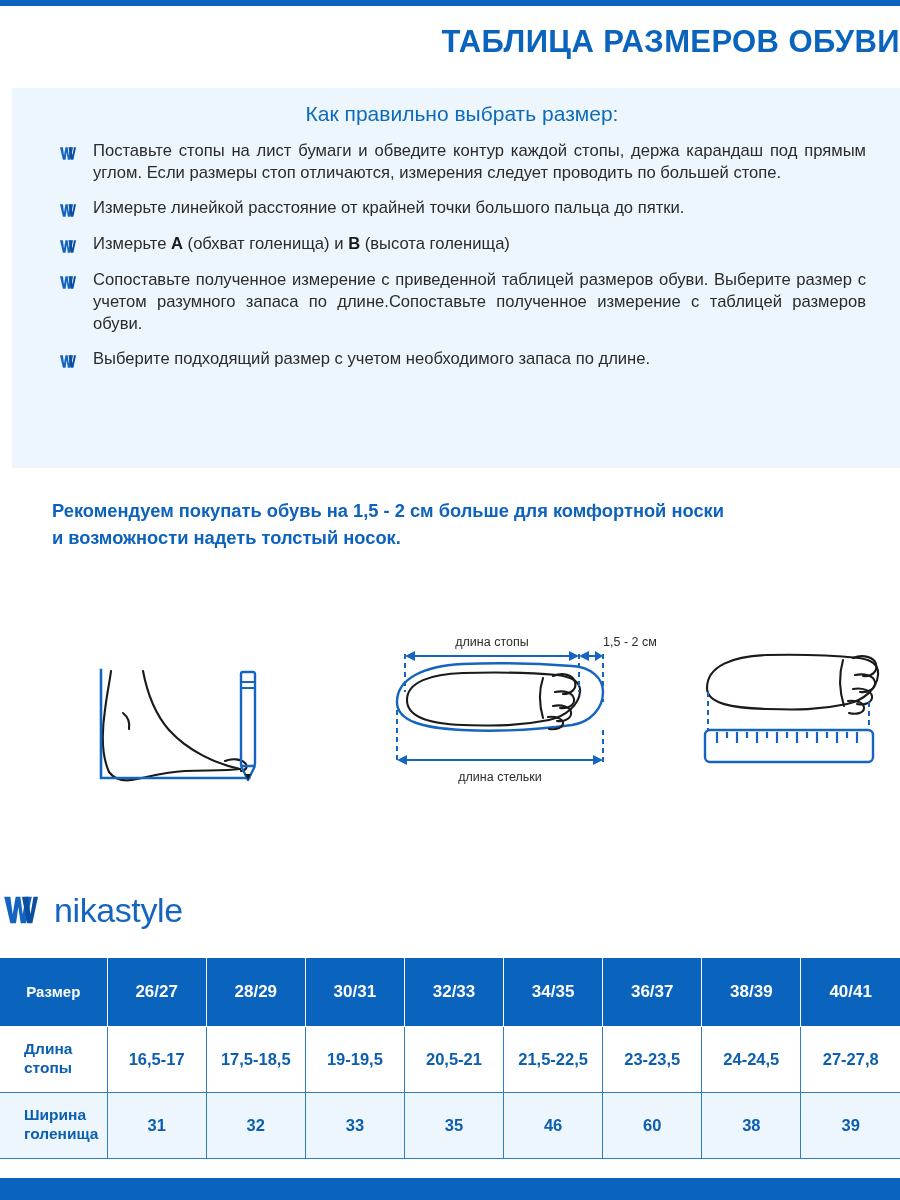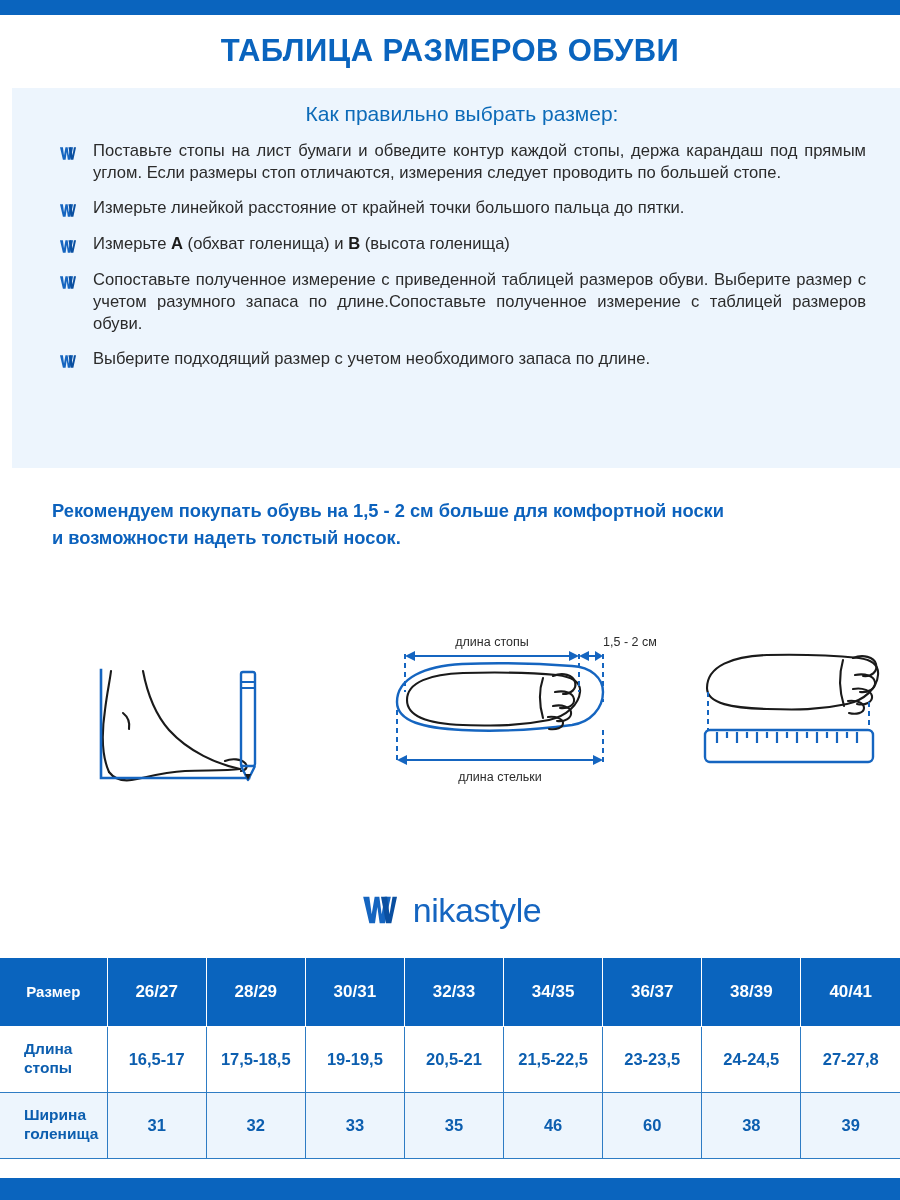--- a/index.html
+++ b/index.html
@@ -16,22 +16,22 @@
     position: absolute; left: 0; top: 0; width: 900px; height: 17px;
     background: #0A64BE;
   }
   .accent-bar-bottom {
     position: absolute; left: 0; bottom: 0; width: 900px; height: 22px;
     background: #0A64BE;
   }
 
   
   .title-band {
-    position: absolute; left: 0; top: 15px; width: 900px; height: 71px;
-    display: flex; align-items: center; justify-content: center;
+    position: absolute; left: 0; top: 6px; width: 900px; height: 71px;
+    display: flex; align-items: center; justify-content: flex-end;
     background: #ffffff;
   }
   .page-title {
     color: #0A64BE;
     font-size: 31px;
     font-weight: bold;
     letter-spacing: 0.4px;
     text-align: center;
   }
 
@@ -82,21 +82,21 @@
     position: absolute; left: 0; top: 630px; width: 900px; height: 180px; margin-left: 47px;
   }
   .illu { position: absolute; top: 0; }
   .illu-side  { left: 30px;  }
   .illu-print { left: 320px; }
   .illu-ruler { left: 640px; }
 
   
   .logo-row {
     position: absolute; left: 0; top: 880px; width: 900px; height: 60px;
-    display: flex; align-items: center; justify-content: center; gap: 14px;
+    display: flex; align-items: center; justify-content: flex-start; gap: 14px;
   }
   .logo-mark { width: 40px; height: 40px; }
   .logo-word {
     color: #1565C0;
     font-size: 34px;
     letter-spacing: -0.4px;
     font-weight: normal;
   }
 
   

